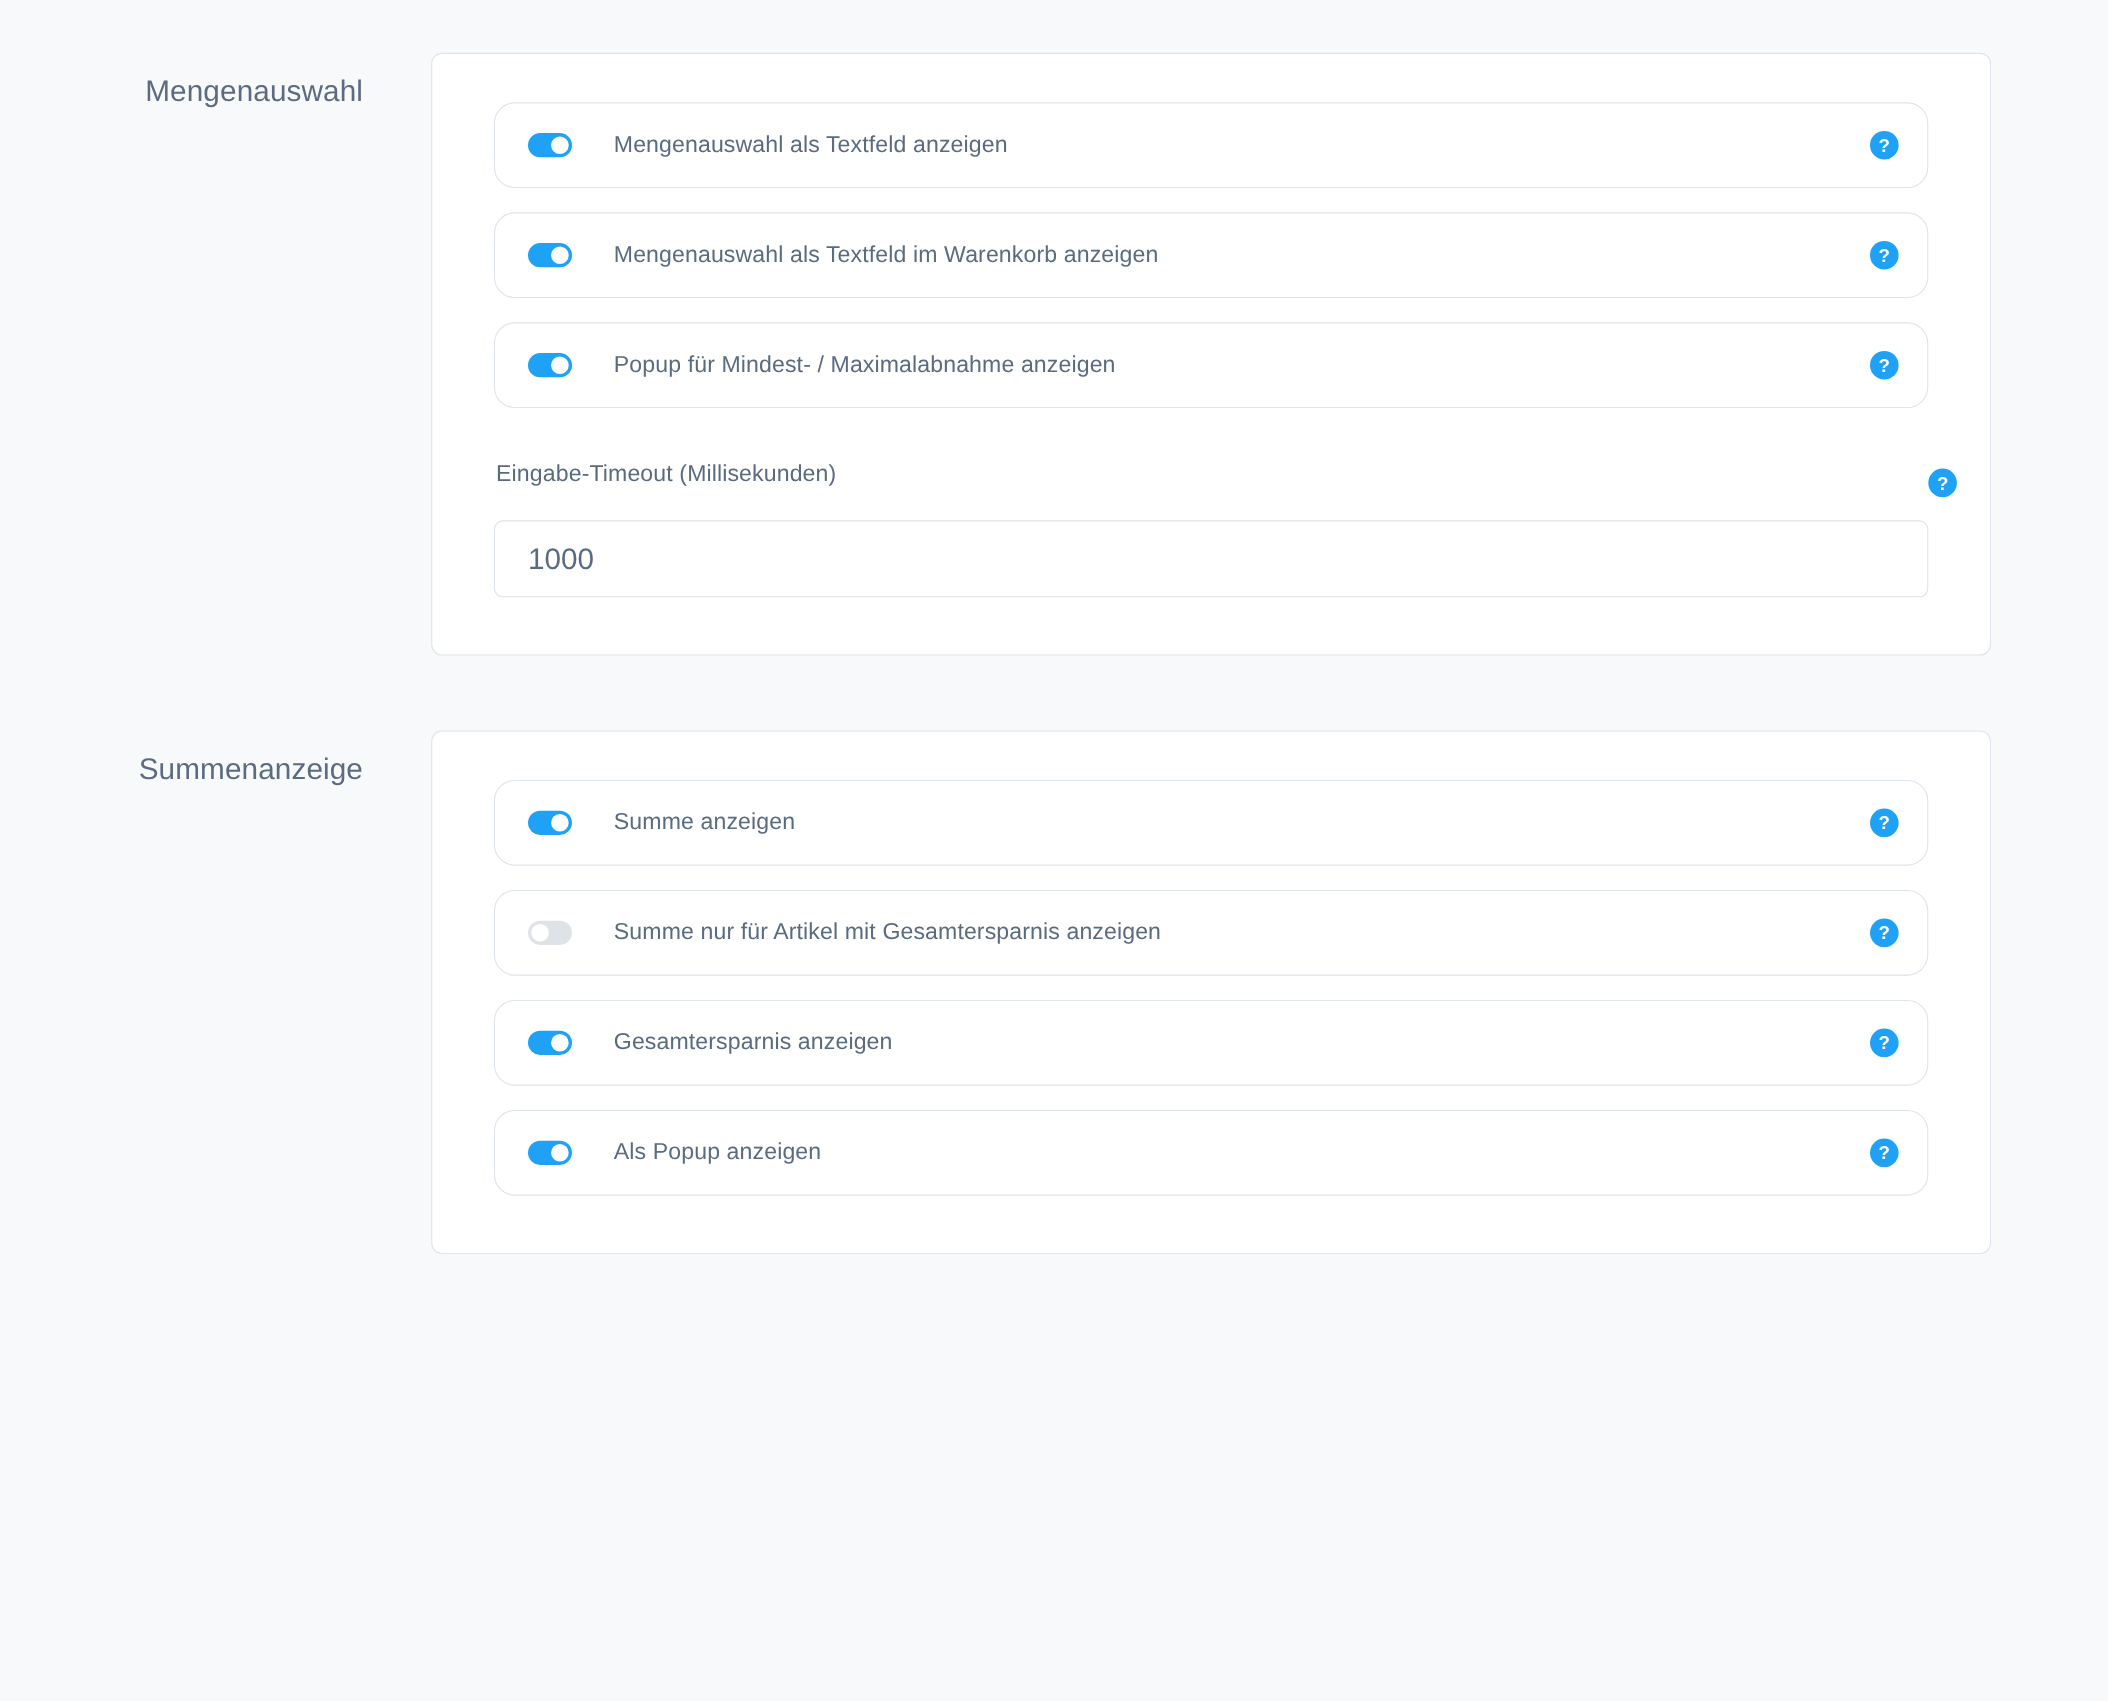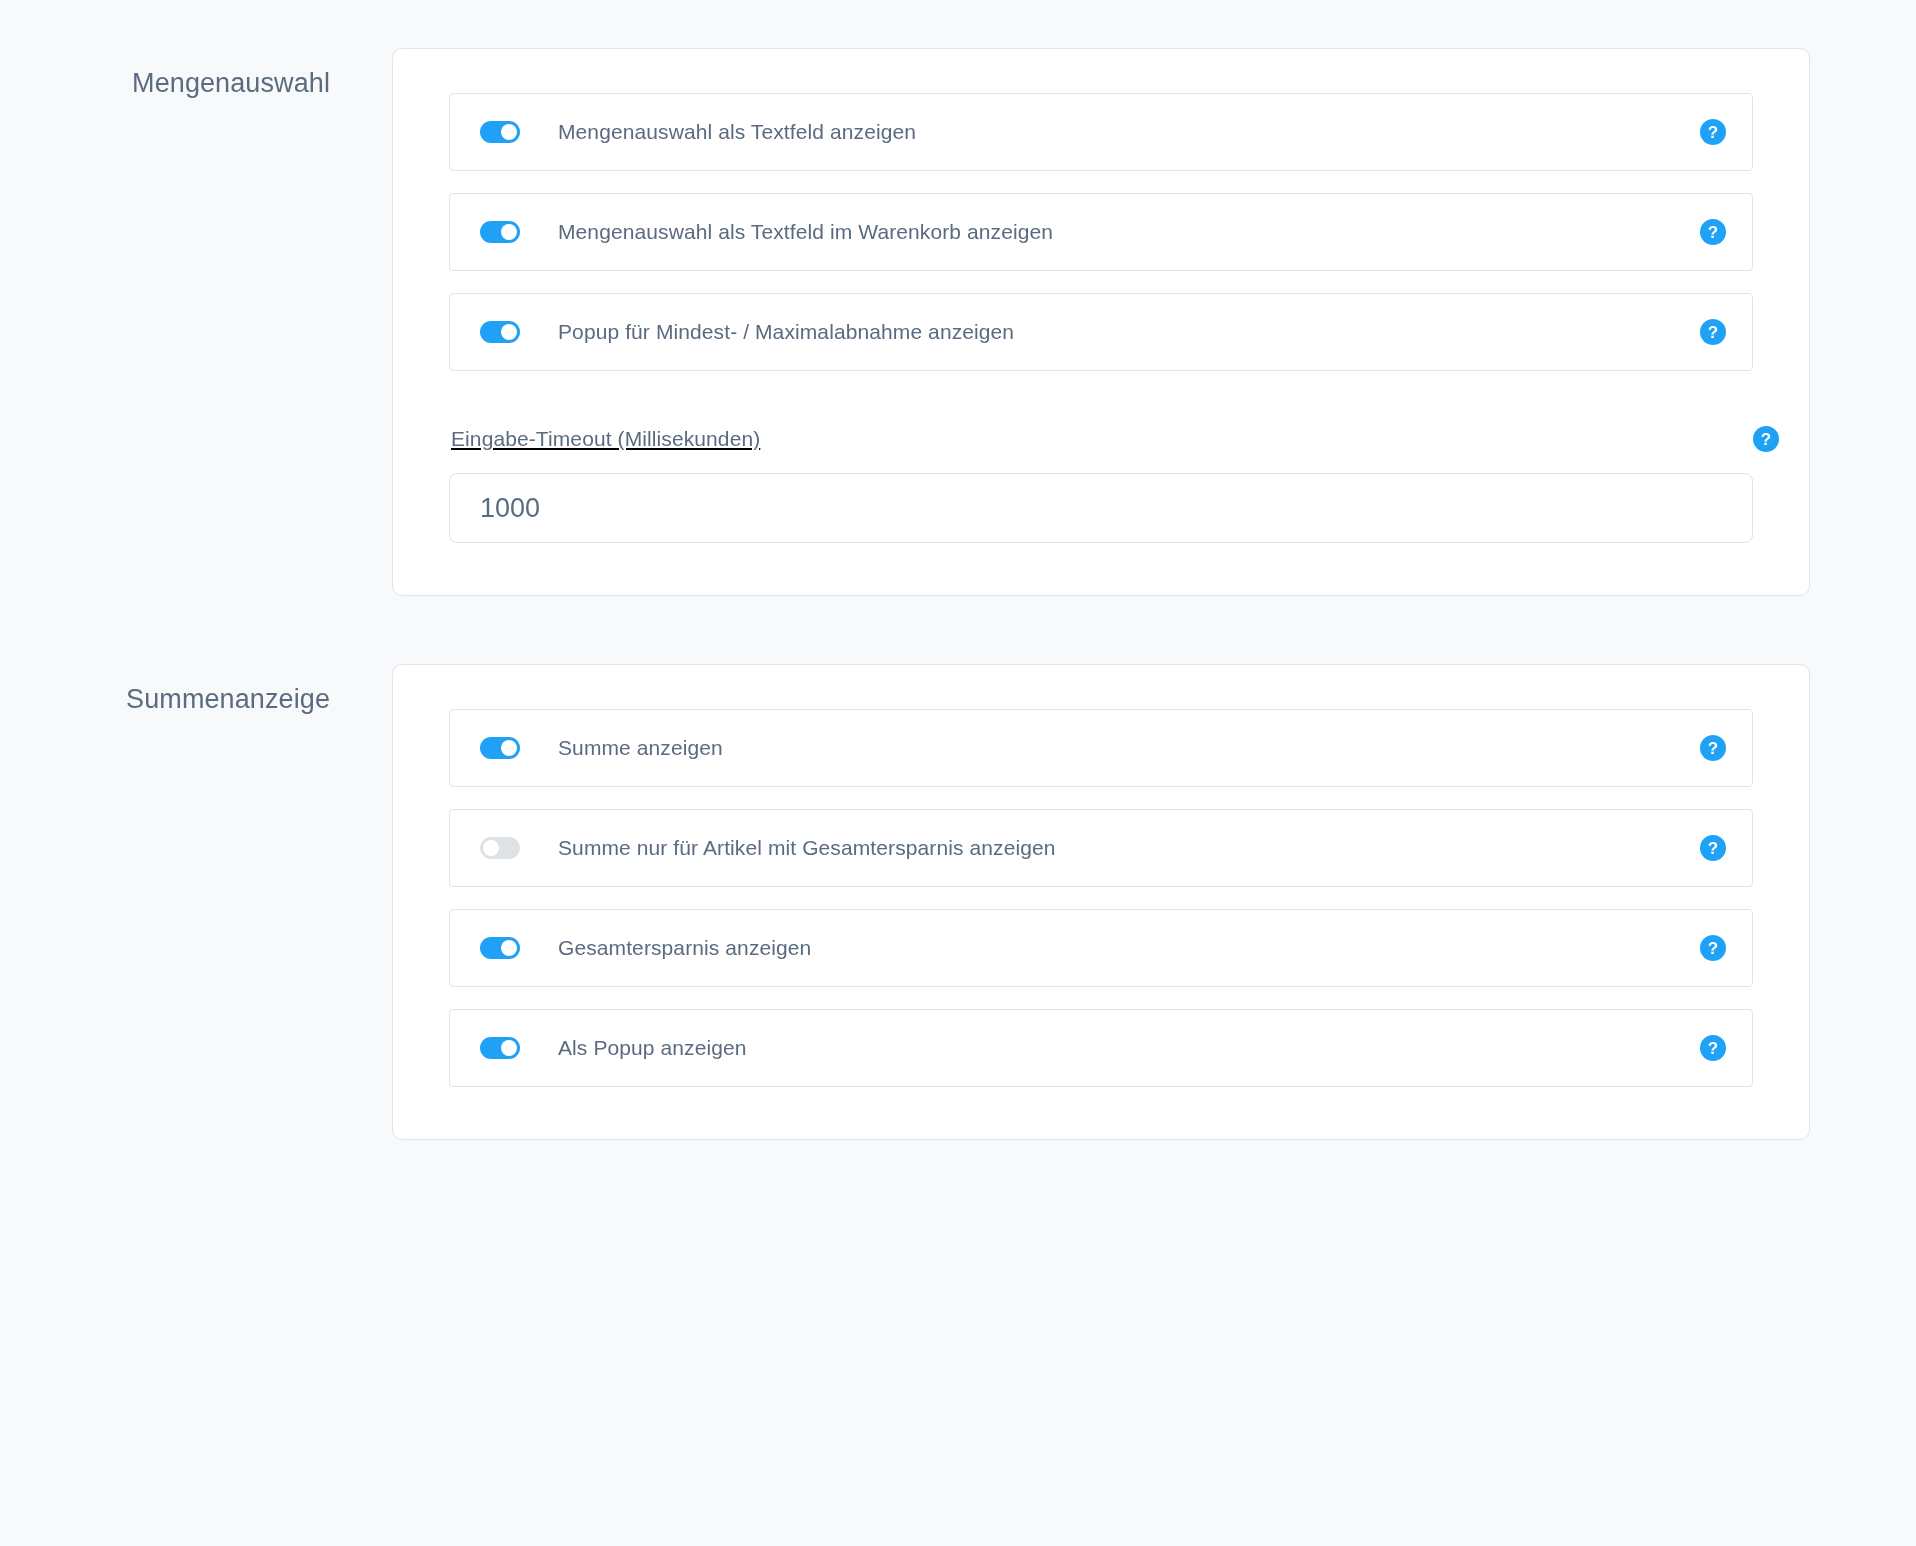--- a/index.html
+++ b/index.html
@@ -57,21 +57,21 @@
   }
 
   
   .row {
     position: relative;
     display: flex;
     align-items: center;
     height: 78px;
     background: #ffffff;
     border: 1px solid #dde4ec;
-    border-radius: 4px;
+    border-radius: 19px;
     padding: 0 26px 0 30px;
     margin-bottom: 22px;
   }
 
   .row:last-child { margin-bottom: 0; }
 
   .toggle {
     position: relative;
     width: 40px;
     height: 22px;
@@ -122,24 +122,22 @@
   }
 
   
   .field-block {
     margin-top: 26px;
   }
 
   .field-head {
     position: relative;
     display: flex;
-    align-items: center;
     height: 40px;
     padding-left: 2px;
-    text-decoration: underline;
   }
 
   .field-label {
     font-size: 21px;
     color: #5a6b80;
     letter-spacing: 0.1px;
   }
 
   .field-head .help-icon {
     right: -26px;

